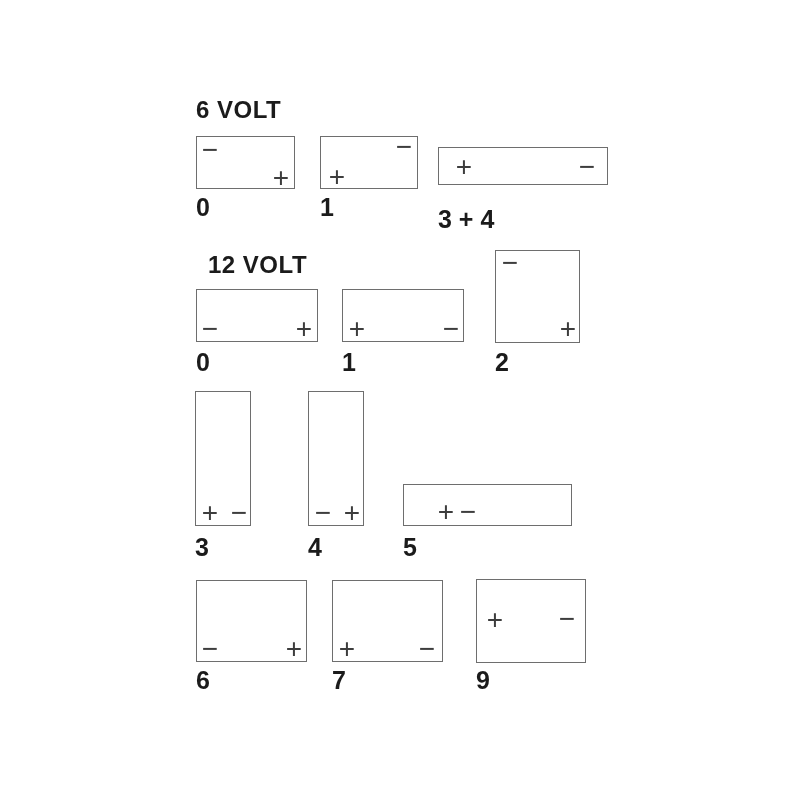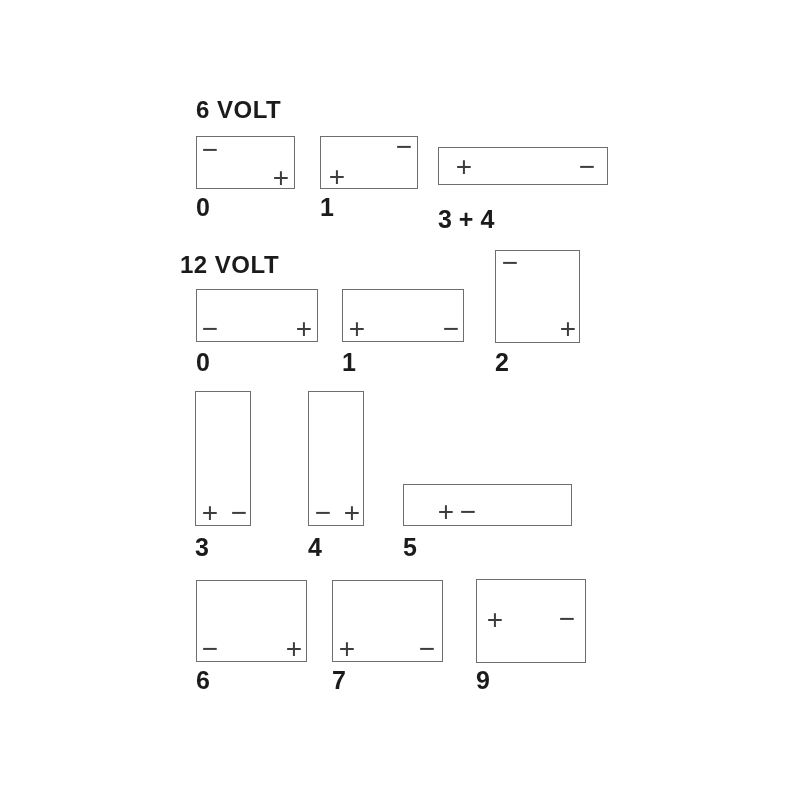--- a/index.html
+++ b/index.html
@@ -62,21 +62,21 @@
     <div class="battery-box" style="left: 320px; top: 136px; width: 98px; height: 53px; border-color: rgb(110, 110, 110);">
       <span class="terminal" style="left: 16px; top: 40px; color: rgb(61, 61, 61);">+</span>
       <span class="terminal" style="left: 83px; top: 10px; color: rgb(61, 61, 61);">−</span>
     </div>
     <div class="layout-label" style="left: 320px; top: 195px; color: rgb(27, 27, 27);">1</div>
     <div class="battery-box" style="left: 438px; top: 147px; width: 170px; height: 38px; border-color: rgb(110, 110, 110);">
       <span class="terminal" style="left: 25px; top: 19px; color: rgb(61, 61, 61);">+</span>
       <span class="terminal" style="left: 148px; top: 19px; color: rgb(61, 61, 61);">−</span>
     </div>
     <div class="layout-label" style="left: 438px; top: 207px; color: rgb(27, 27, 27);">3 + 4</div>
-    <div class="section-heading" style="left: 180px; top: 253px; color: rgb(27, 27, 27);">12 VOLT</div>
+    <div class="section-heading" style="left: 208px; top: 253px; color: rgb(27, 27, 27);">12 VOLT</div>
     <div class="battery-box" style="left: 196px; top: 289px; width: 122px; height: 53px; border-color: rgb(110, 110, 110);">
       <span class="terminal" style="left: 13px; top: 39px; color: rgb(61, 61, 61);">−</span>
       <span class="terminal" style="left: 107px; top: 39px; color: rgb(61, 61, 61);">+</span>
     </div>
     <div class="layout-label" style="left: 196px; top: 350px; color: rgb(27, 27, 27);">0</div>
     <div class="battery-box" style="left: 342px; top: 289px; width: 122px; height: 53px; border-color: rgb(110, 110, 110);">
       <span class="terminal" style="left: 14px; top: 39px; color: rgb(61, 61, 61);">+</span>
       <span class="terminal" style="left: 108px; top: 39px; color: rgb(61, 61, 61);">−</span>
     </div>
     <div class="layout-label" style="left: 342px; top: 350px; color: rgb(27, 27, 27);">1</div>

